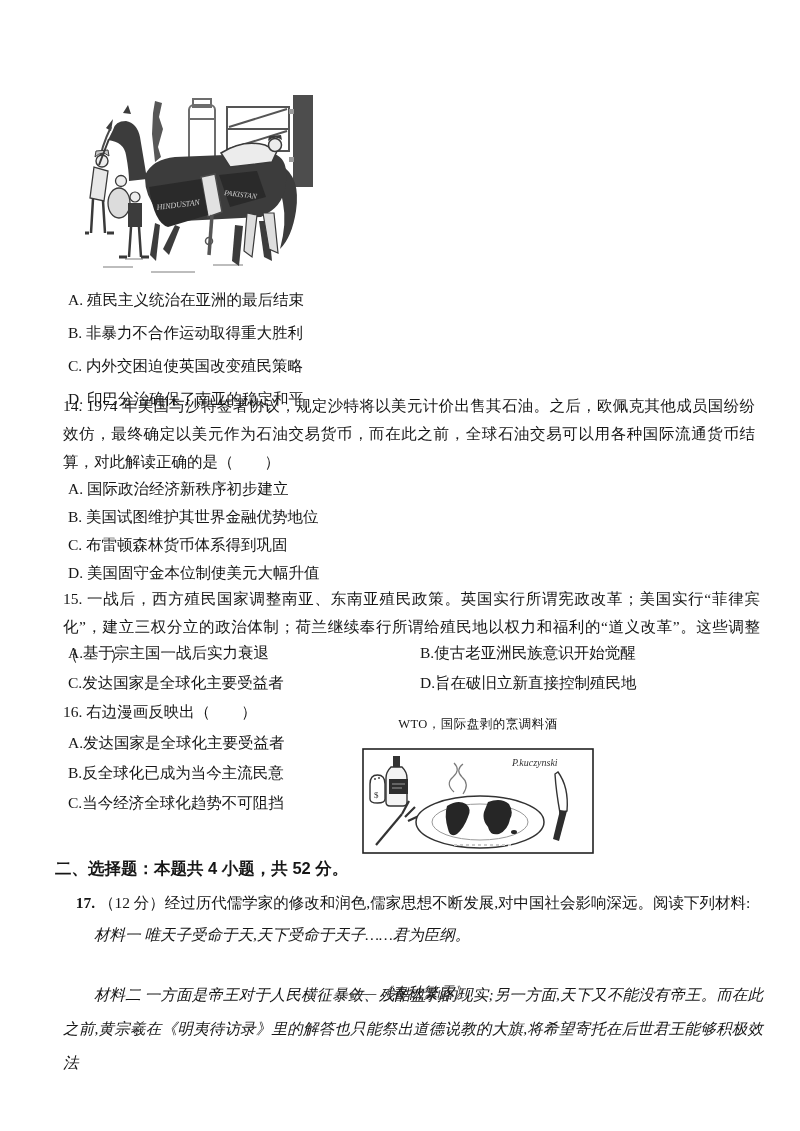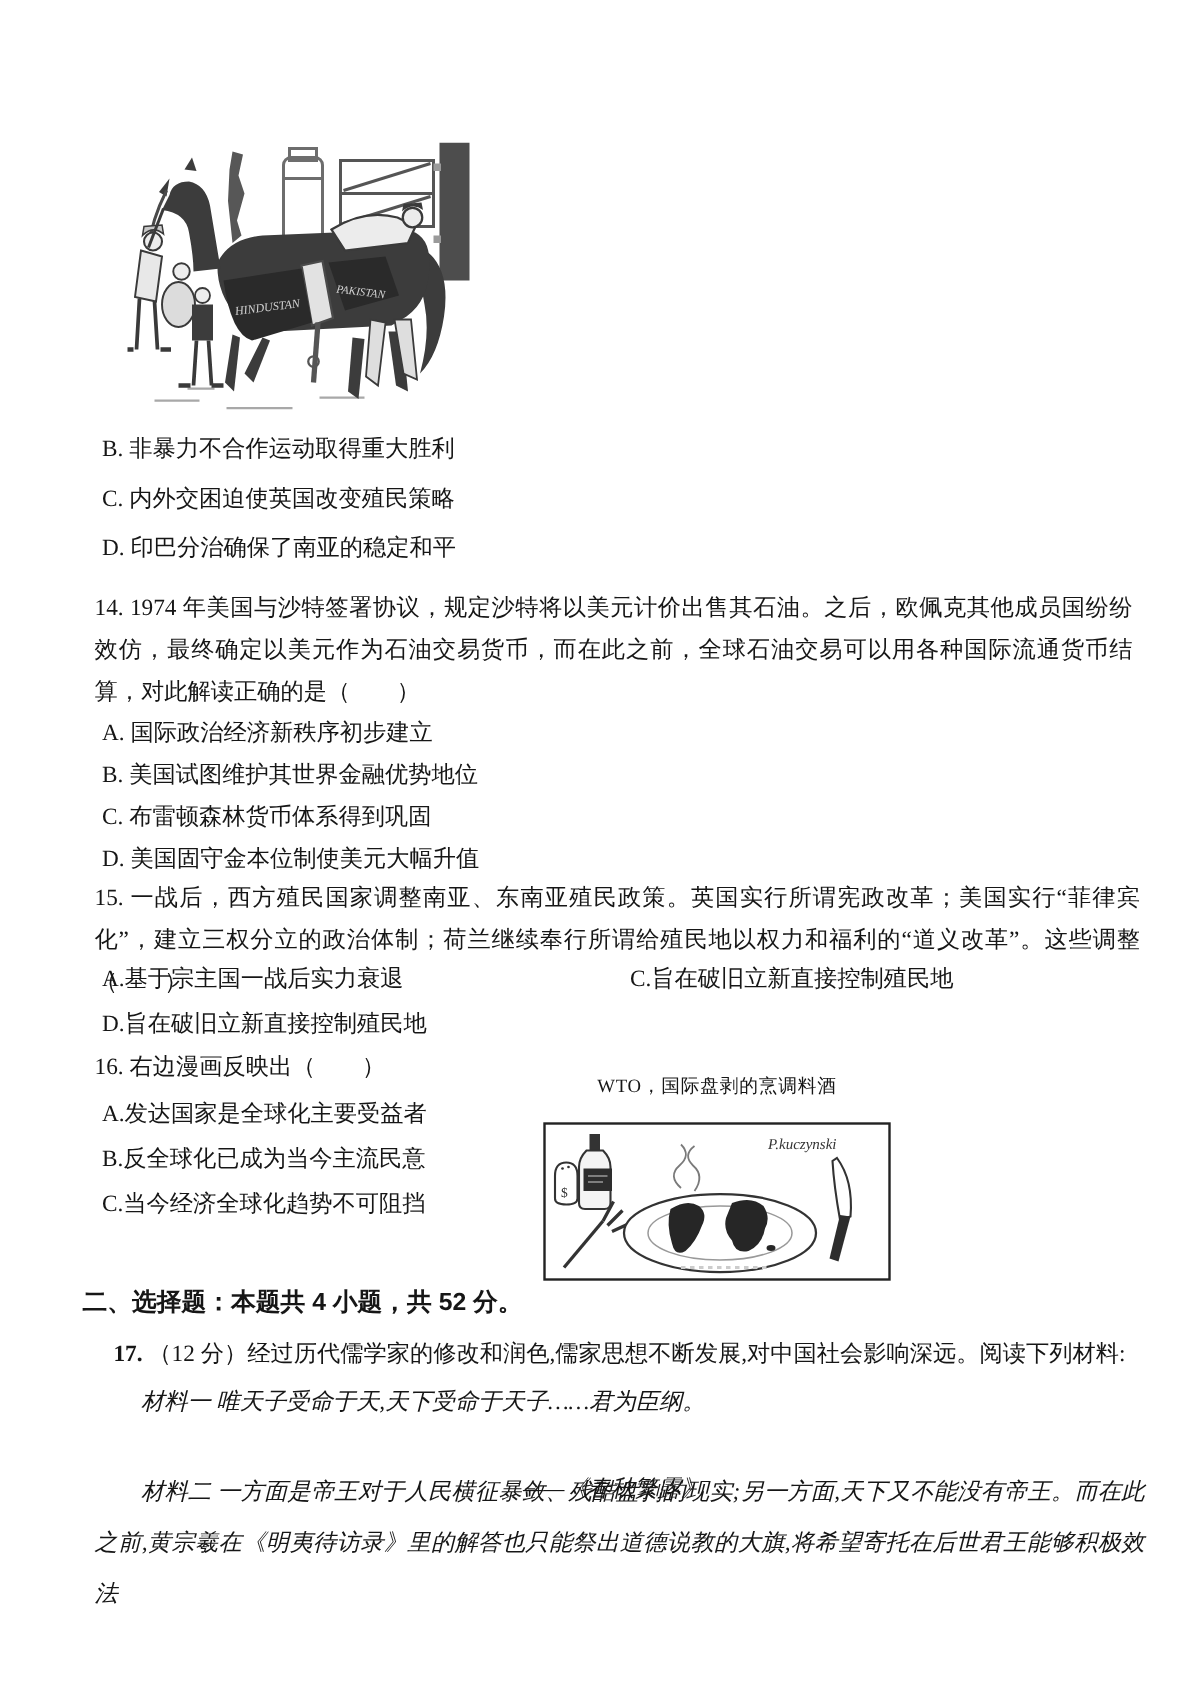--- a/index.html
+++ b/index.html
@@ -82,37 +82,39 @@
       <circle cx="36" cy="86" r="5.5" fill="#ededed" stroke="#3a3a3a" stroke-width="1.3"></circle>
       <ellipse cx="34" cy="108" rx="11" ry="15" fill="#dcdcdc" stroke="#3a3a3a" stroke-width="1.3"></ellipse>
       <circle cx="50" cy="102" r="5" fill="#ededed" stroke="#3a3a3a" stroke-width="1.2"></circle>
       <rect x="43" y="108" width="14" height="24" fill="#3c3c3c"></rect>
       <path d="M46 132 l-2 30 M54 132 l2 30" stroke="#3a3a3a" stroke-width="2.5"></path>
       <path d="M42 162 h-8 M56 162 h8 M4 138 h-6 M22 138 h7" stroke="#3a3a3a" stroke-width="3"></path>
     </svg>
   </div>
 
   <div class="abs" id="q13opts" style="left:68px;top:283px;">
+    <div class="opt">A. 殖民主义统治在亚洲的最后结束</div>
     <div class="opt">B. 非暴力不合作运动取得重大胜利</div>
     <div class="opt">C. 内外交困迫使英国改变殖民策略</div>
     <div class="opt">D. 印巴分治确保了南亚的稳定和平</div>
   </div>
 
   <div class="abs stem" style="left:63px;top:392px;width:692px;">14. 1974 年美国与沙特签署协议，规定沙特将以美元计价出售其石油。之后，欧佩克其他成员国纷纷效仿，最终确定以美元作为石油交易货币，而在此之前，全球石油交易可以用各种国际流通货币结算，对此解读正确的是（　　）</div>
   <div class="abs" id="q14opts" style="left:68px;top:475px;">
     <div class="opt">A.  国际政治经济新秩序初步建立</div>
     <div class="opt">B. 美国试图维护其世界金融优势地位</div>
     <div class="opt">C. 布雷顿森林货币体系得到巩固</div>
     <div class="opt">D. 美国固守金本位制使美元大幅升值</div>
   </div>
 
   <div class="abs stem" style="left:63px;top:585px;width:697px;">15. 一战后，西方殖民国家调整南亚、东南亚殖民政策。英国实行所谓宪政改革；美国实行“菲律宾化”，建立三权分立的政治体制；荷兰继续奉行所谓给殖民地以权力和福利的“道义改革”。这些调整（　　）</div>
   <div class="abs" id="q15opts" style="left:68px;top:638px;width:690px;">
     <div class="opt">A.基于宗主国一战后实力衰退</div>
-    <div class="opt">C.旨在破旧立新直接控制殖民地</div>
+    <div class="opt">B.使古老亚洲民族意识开始觉醒</div>
+    <div class="opt">C.发达国家是全球化主要受益者</div>
     <div class="opt">D.旨在破旧立新直接控制殖民地</div>
   </div>
 
   <div class="abs" id="q16stem" style="left:63px;top:700px;">16. 右边漫画反映出（　　）</div>
   <div class="abs" id="q16opts" style="left:68px;top:728px;">
     <div class="opt">A.发达国家是全球化主要受益者</div>
     <div class="opt">B.反全球化已成为当今主流民意</div>
     <div class="opt">C.当今经济全球化趋势不可阻挡</div>
   </div>
 

